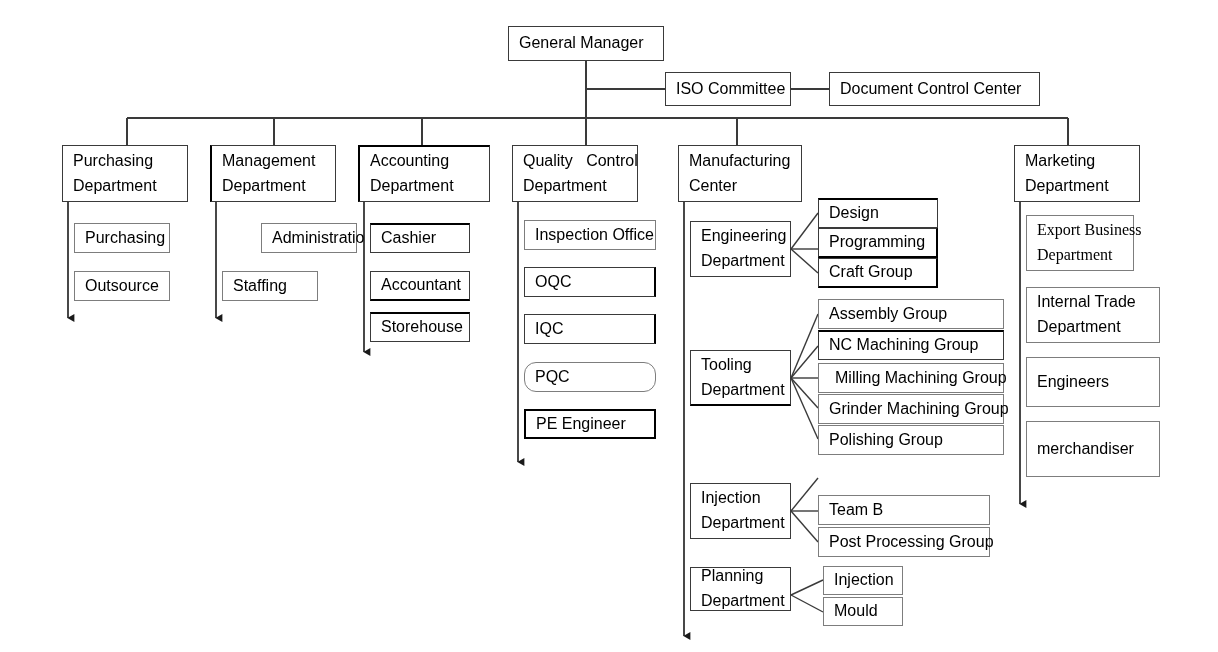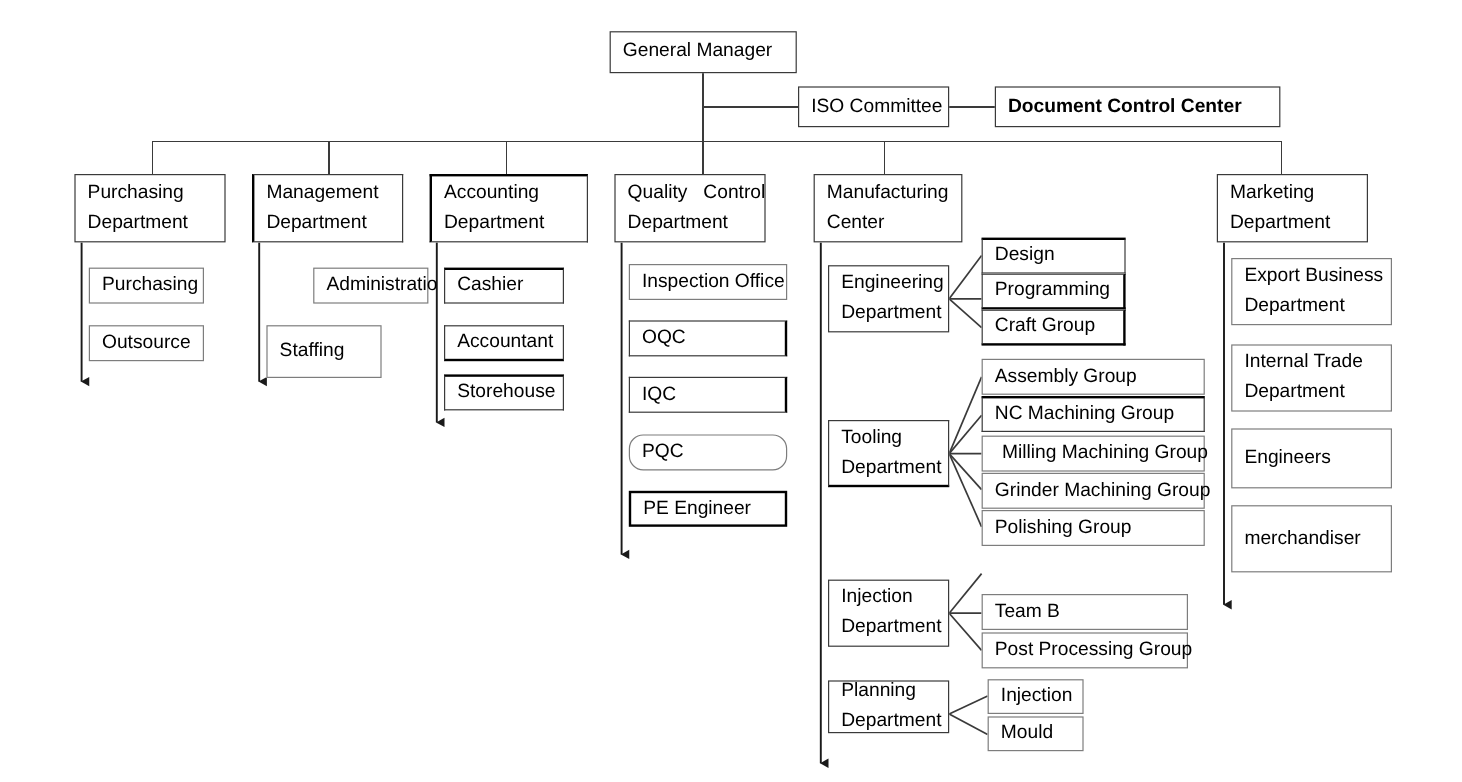--- a/index.html
+++ b/index.html
@@ -108,21 +108,21 @@
   </svg>
 
   <div class="node" style="left:508px; top:26px; width:156px; height:35px;">
     <span class="ln">General Manager</span>
   </div>
 
   <div class="node" style="left:665px; top:72px; width:126px; height:34px;">
     <span class="ln">ISO Committee</span>
   </div>
 
-  <div class="node" style="left:829px; top:72px; width:238px; height:34px;font-weight:bold;">
+  <div class="node" style="left:829px; top:72px; width:211px; height:34px;">
     <span class="ln">Document Control Center</span>
   </div>
 
   <div class="node" style="left:62px; top:145px; width:126px; height:57px;">
     <span class="ln">Purchasing</span>
     <span class="ln">Department</span>
   </div>
   <div class="node faint" style="left:74px; top:223px; width:96px; height:30px;">
     <span class="ln">Purchasing</span>
   </div>
@@ -130,21 +130,21 @@
     <span class="ln">Outsource</span>
   </div>
 
   <div class="node bw-left" style="left:210px; top:145px; width:126px; height:57px;">
     <span class="ln">Management</span>
     <span class="ln">Department</span>
   </div>
   <div class="node faint" style="left:222px; top:223px; width:96px; height:30px;margin-left:39px;">
     <span class="ln">Administratio</span>
   </div>
-  <div class="node faint" style="left:222px; top:271px; width:96px; height:44px;">
+  <div class="node faint" style="left:222px; top:271px; width:96px; height:30px;">
     <span class="ln">Staffing</span>
   </div>
 
   <div class="node bw-top bw-left" style="left:358px; top:145px; width:132px; height:57px;">
     <span class="ln">Accounting</span>
     <span class="ln">Department</span>
   </div>
   <div class="node bw-top" style="left:370px; top:223px; width:100px; height:30px;">
     <span class="ln">Cashier</span>
   </div>
@@ -233,21 +233,21 @@
     <span class="ln">Injection</span>
   </div>
   <div class="node faint" style="left:823px; top:597px; width:80px; height:29px;">
     <span class="ln">Mould</span>
   </div>
 
   <div class="node" style="left:1014px; top:145px; width:126px; height:57px;">
     <span class="ln">Marketing</span>
     <span class="ln">Department</span>
   </div>
-  <div class="node faint" style="left:1026px; top:215px; width:134px; height:56px;">
+  <div class="node faint" style="left:1026px; top:215px; width:108px; height:56px;font-family:Liberation Serif, serif;">
     <span class="ln">Export Business</span>
     <span class="ln">Department</span>
   </div>
   <div class="node faint" style="left:1026px; top:287px; width:134px; height:56px;">
     <span class="ln">Internal Trade</span>
     <span class="ln">Department</span>
   </div>
   <div class="node faint" style="left:1026px; top:357px; width:134px; height:50px;">
     <span class="ln">Engineers</span>
   </div>

